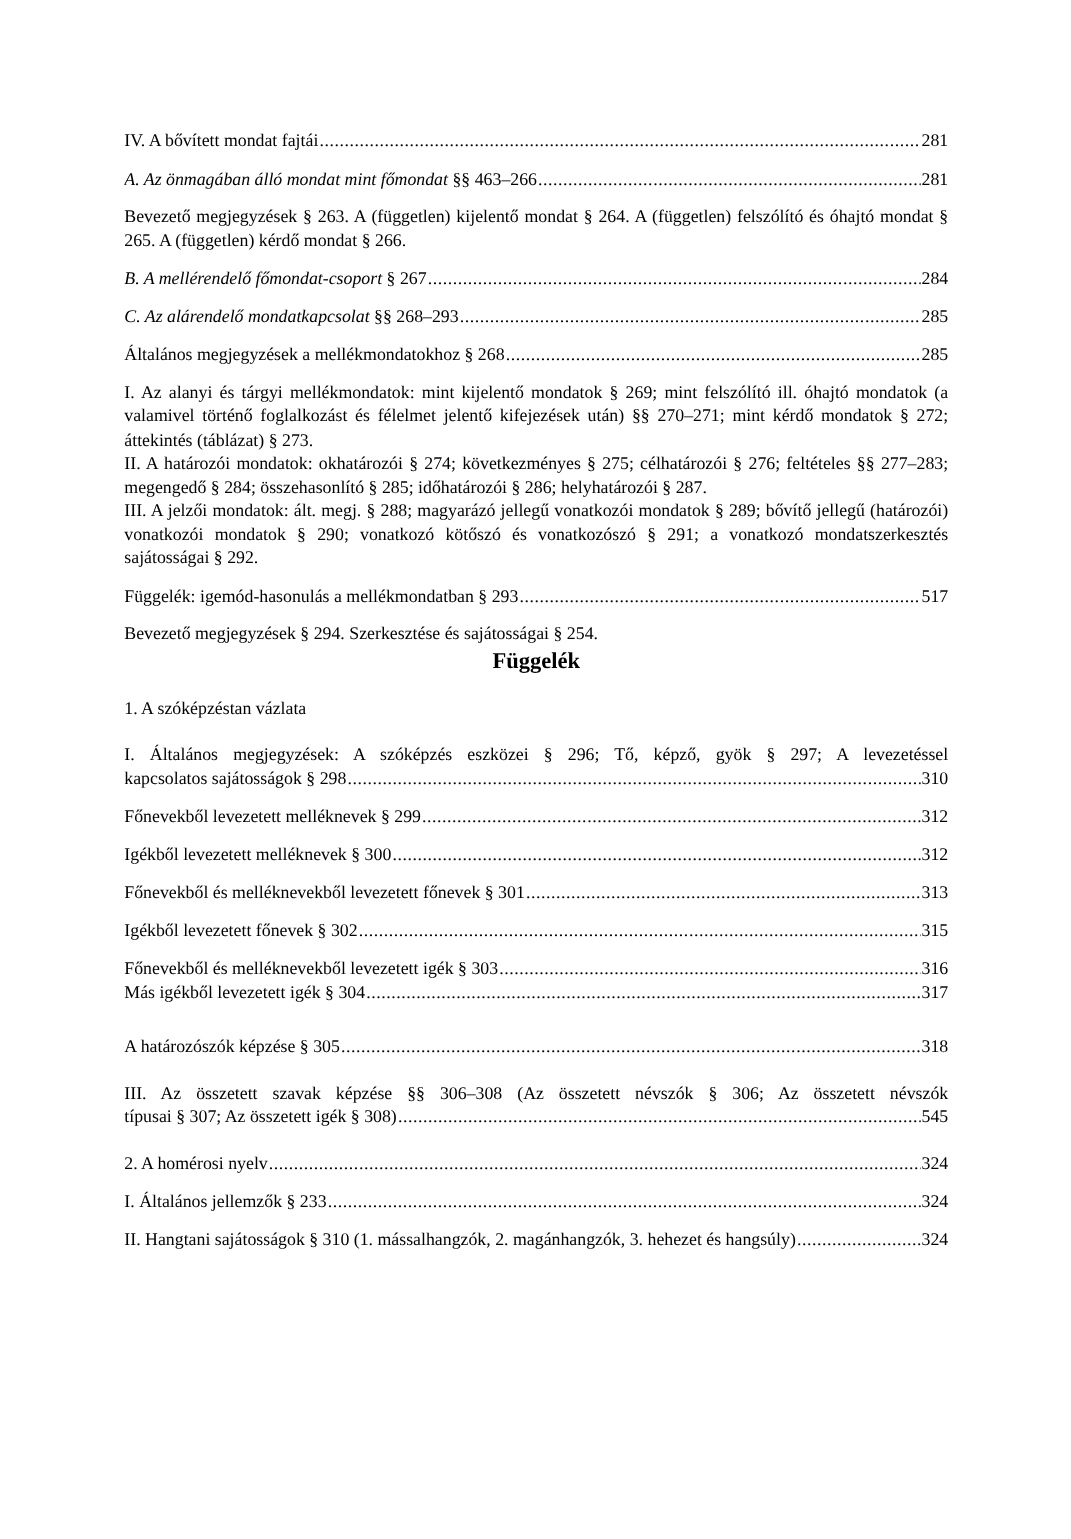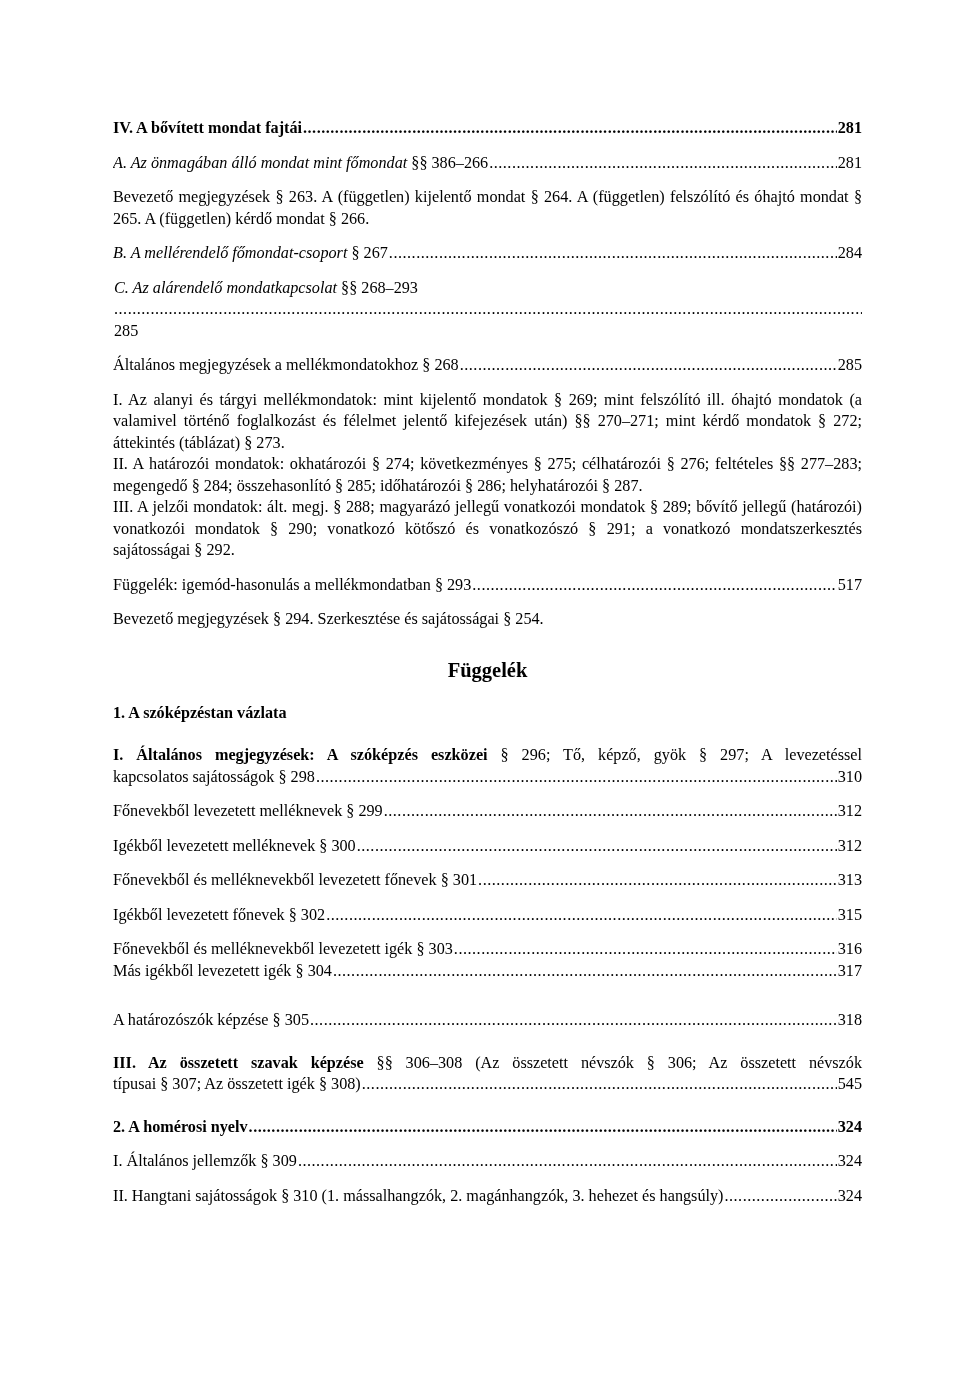--- a/index.html
+++ b/index.html
@@ -41,21 +41,21 @@
     .toc-line .leader::before {
       content: "........................................................................................................................................................................................................................................................................................";
     }
     .toc-line .page-num {
       flex: 0 0 auto;
     }
     .para {
       text-align: justify;
       white-space: normal;
     }
-    .bold { font-weight: bold; }
+    .bold { font-weight: normal; }
     .italic { font-style: italic; }
     .heading-center {
       text-align: center;
       font-weight: bold;
       font-size: 20.5px;
       line-height: 26px;
     }
   </style>
 </head>
 <body>
@@ -63,37 +63,37 @@
 <div class="page">
 
   <div class="toc-line bold" style="margin-top:0;">
     <span class="label">IV. A bővített mondat fajtái</span>
     <span class="leader"></span>
     <span class="page-num">281</span>
   </div>
 
   <div class="toc-line" style="margin-top:13px;">
     <span class="label">
-      <span class="italic">A. Az önmagában álló mondat mint főmondat</span><span> §§ 386–266 </span>
+      <span class="italic">A. Az önmagában álló mondat mint főmondat</span><span> §§ 463–266 </span>
     </span>
     <span class="leader"></span>
     <span class="page-num">281</span>
   </div>
 
   <div class="para" style="margin-top:13px;">Bevezető megjegyzések § 263. A (független) kijelentő mondat § 264. A (független) felszólító és óhajtó mondat § 265. A (független) kérdő mondat § 266.</div>
 
   <div class="toc-line" style="margin-top:13px;">
     <span class="label">
       <span class="italic">B. A mellérendelő főmondat-csoport</span><span> § 267 </span>
     </span>
     <span class="leader"></span>
     <span class="page-num">284</span>
   </div>
 
-  <div class="toc-line" style="margin-top:13px;flex-direction:column;">
+  <div class="toc-line" style="margin-top:13px;">
     <span class="label">
       <span class="italic">C. Az alárendelő mondatkapcsolat</span><span> §§ 268–293</span>
     </span>
     <span class="leader"></span>
     <span class="page-num">285</span>
   </div>
 
   <div class="toc-line" style="margin-top:13px;font-family:Liberation Serif, serif;">
     <span class="label">Általános megjegyzések a mellékmondatokhoz § 268</span>
     <span class="leader"></span>
@@ -108,21 +108,21 @@
 
   <div class="toc-line" style="margin-top:13px;">
     <span class="label">Függelék: igemód-hasonulás a mellékmondatban § 293</span>
     <span class="leader"></span>
     <span class="page-num">517</span>
   </div>
 
 
   <div class="para" style="margin-top:13px;">Bevezető megjegyzések § 294. Szerkesztése és sajátosságai § 254.</div>
 
-  <div class="heading-center" style="margin-top:26px;">Függelék</div>
+  <div class="heading-center" style="">Függelék</div>
 
   <div class="bold" style="margin-top:20px;">1. A szóképzéstan vázlata</div>
 
   <div class="wrap-entry" style="margin-top:21px;">
     <div class="para" style="text-align:justify; text-align-last:justify;">
       <span class="bold">I. Általános megjegyzések: A szóképzés eszközei</span><span> § 296; Tő, képző, gyök § 297; A levezetéssel</span>
     </div>
     <div class="toc-line">
       <span class="label">kapcsolatos sajátosságok § 298 </span>
       <span class="leader"></span>
@@ -178,21 +178,21 @@
     </div>
   </div>
 
   <div class="toc-line bold" style="margin-top:21px;">
     <span class="label">2. A homérosi nyelv </span>
     <span class="leader"></span>
     <span class="page-num">324</span>
   </div>
 
   <div class="toc-line" style="margin-top:13px;">
-    <span class="label">I. Általános jellemzők § 309</span>
+    <span class="label">I. Általános jellemzők § 233</span>
     <span class="leader"></span>
     <span class="page-num">324</span>
   </div>
   <div class="toc-line" style="margin-top:13px;">
     <span class="label">II. Hangtani sajátosságok § 310 (1. mássalhangzók, 2. magánhangzók, 3. hehezet és hangsúly) </span>
     <span class="leader"></span>
     <span class="page-num">324</span>
   </div>
 
 </div>

